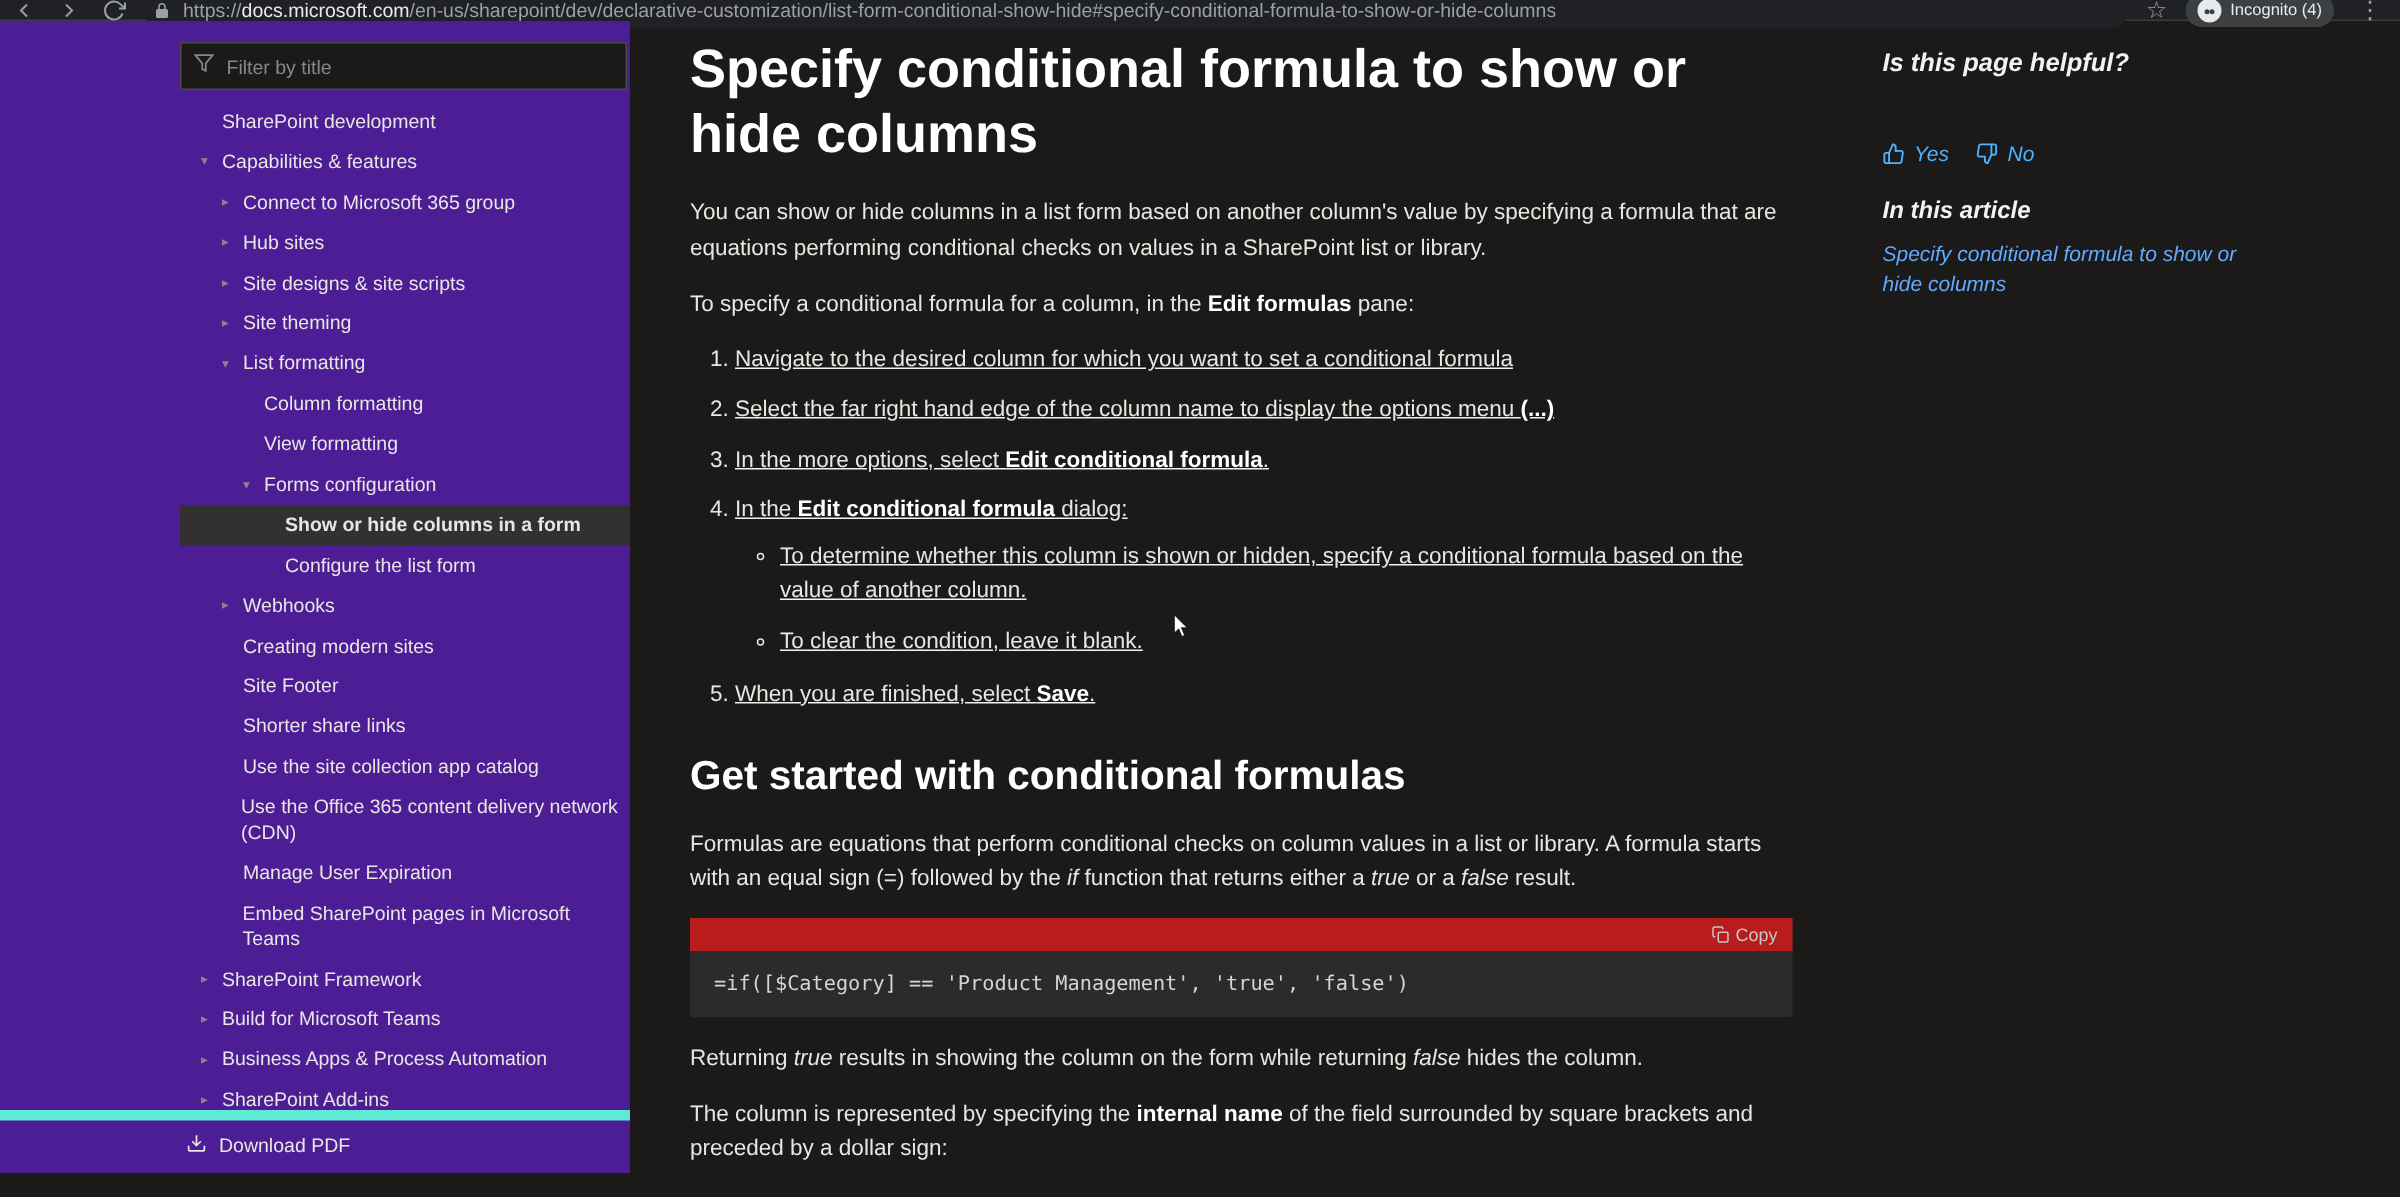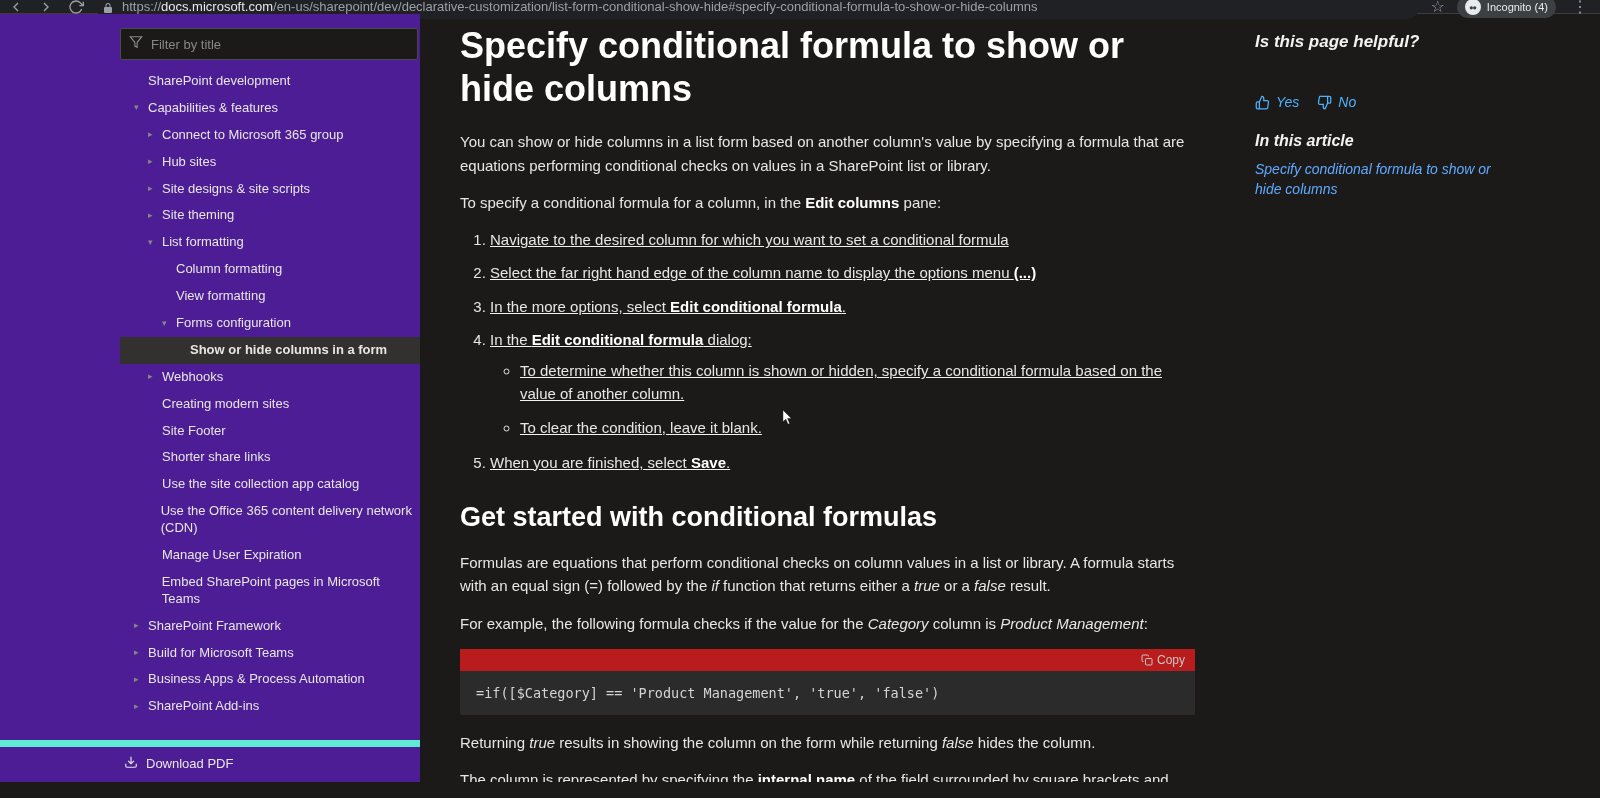--- a/index.html
+++ b/index.html
@@ -152,20 +152,24 @@
           <span>View formatting</span>
         </div>
         <div class="nav-item lvl-3">
           <span class="chev">▾</span>
           <span>Forms configuration</span>
         </div>
         <div class="nav-item lvl-4 selected">
           <span class="chev"></span>
           <span>Show or hide columns in a form</span>
         </div>
+        <div class="nav-item lvl-4">
+          <span class="chev"></span>
+          <span>Configure the list form</span>
+        </div>
         <div class="nav-item lvl-2">
           <span class="chev">▸</span>
           <span>Webhooks</span>
         </div>
         <div class="nav-item lvl-2">
           <span class="chev"></span>
           <span>Creating modern sites</span>
         </div>
         <div class="nav-item lvl-2">
           <span class="chev"></span>
@@ -214,36 +218,35 @@
             <polyline points="7 10 12 15 17 10"></polyline>
             <line x1="12" y1="15" x2="12" y2="3"></line>
           </svg></span>
       <span>Download PDF</span>
     </div>
   </div>
 
   <div class="main">
     <h1>Specify conditional formula to show or hide columns</h1>
     <p>You can show or hide columns in a list form based on another column's value by specifying a formula that are equations performing conditional checks on values in a SharePoint list or library.</p>
-    <p><span>To specify a conditional formula for a column, in the </span><strong>Edit columns</strong><span> pane:</span></p>
+    <p><span>To specify a conditional formula for a column, in the </span><strong>Edit formulas</strong><span> pane:</span></p>
     <ol>
       <li>Navigate to the desired column for which you want to set a conditional formula</li>
       <li><span>Select the far right hand edge of the column name to display the options menu </span><strong>(...)</strong></li>
       <li><span>In the more options, select </span><strong>Edit conditional formula</strong><span>.</span></li>
       <li><span>In the </span><strong>Edit conditional formula</strong><span> dialog:</span>
         <ul>
           <li>To determine whether this column is shown or hidden, specify a conditional formula based on the value of another column.</li>
           <li>To clear the condition, leave it blank.</li>
         </ul>
       </li>
       <li><span>When you are finished, select </span><strong>Save</strong><span>.</span></li>
     </ol>
     <h2>Get started with conditional formulas</h2>
     <p><span>Formulas are equations that perform conditional checks on column values in a list or library. A formula starts with an equal sign (=) followed by the </span><em>if</em><span> function that returns either a </span><em>true</em><span> or a </span><em>false</em><span> result.</span></p>
-    <p><span>For example, the following formula checks if the value for the </span><em>Category</em><span> column is </span><em>Product Management</em><span>:</span></p>
     <div class="codebox">
       <div class="code-toolbar">
         <button class="copy-btn">
           <svg width="12" height="12" viewBox="0 0 24 24" fill="none" stroke="currentColor" stroke-width="2">
               <rect x="9" y="9" width="13" height="13" rx="2"></rect>
               <path d="M5 15H4a2 2 0 0 1-2-2V4a2 2 0 0 1 2-2h9a2 2 0 0 1 2 2v1"></path>
             </svg>
           <span>Copy</span>
         </button>
       </div>

